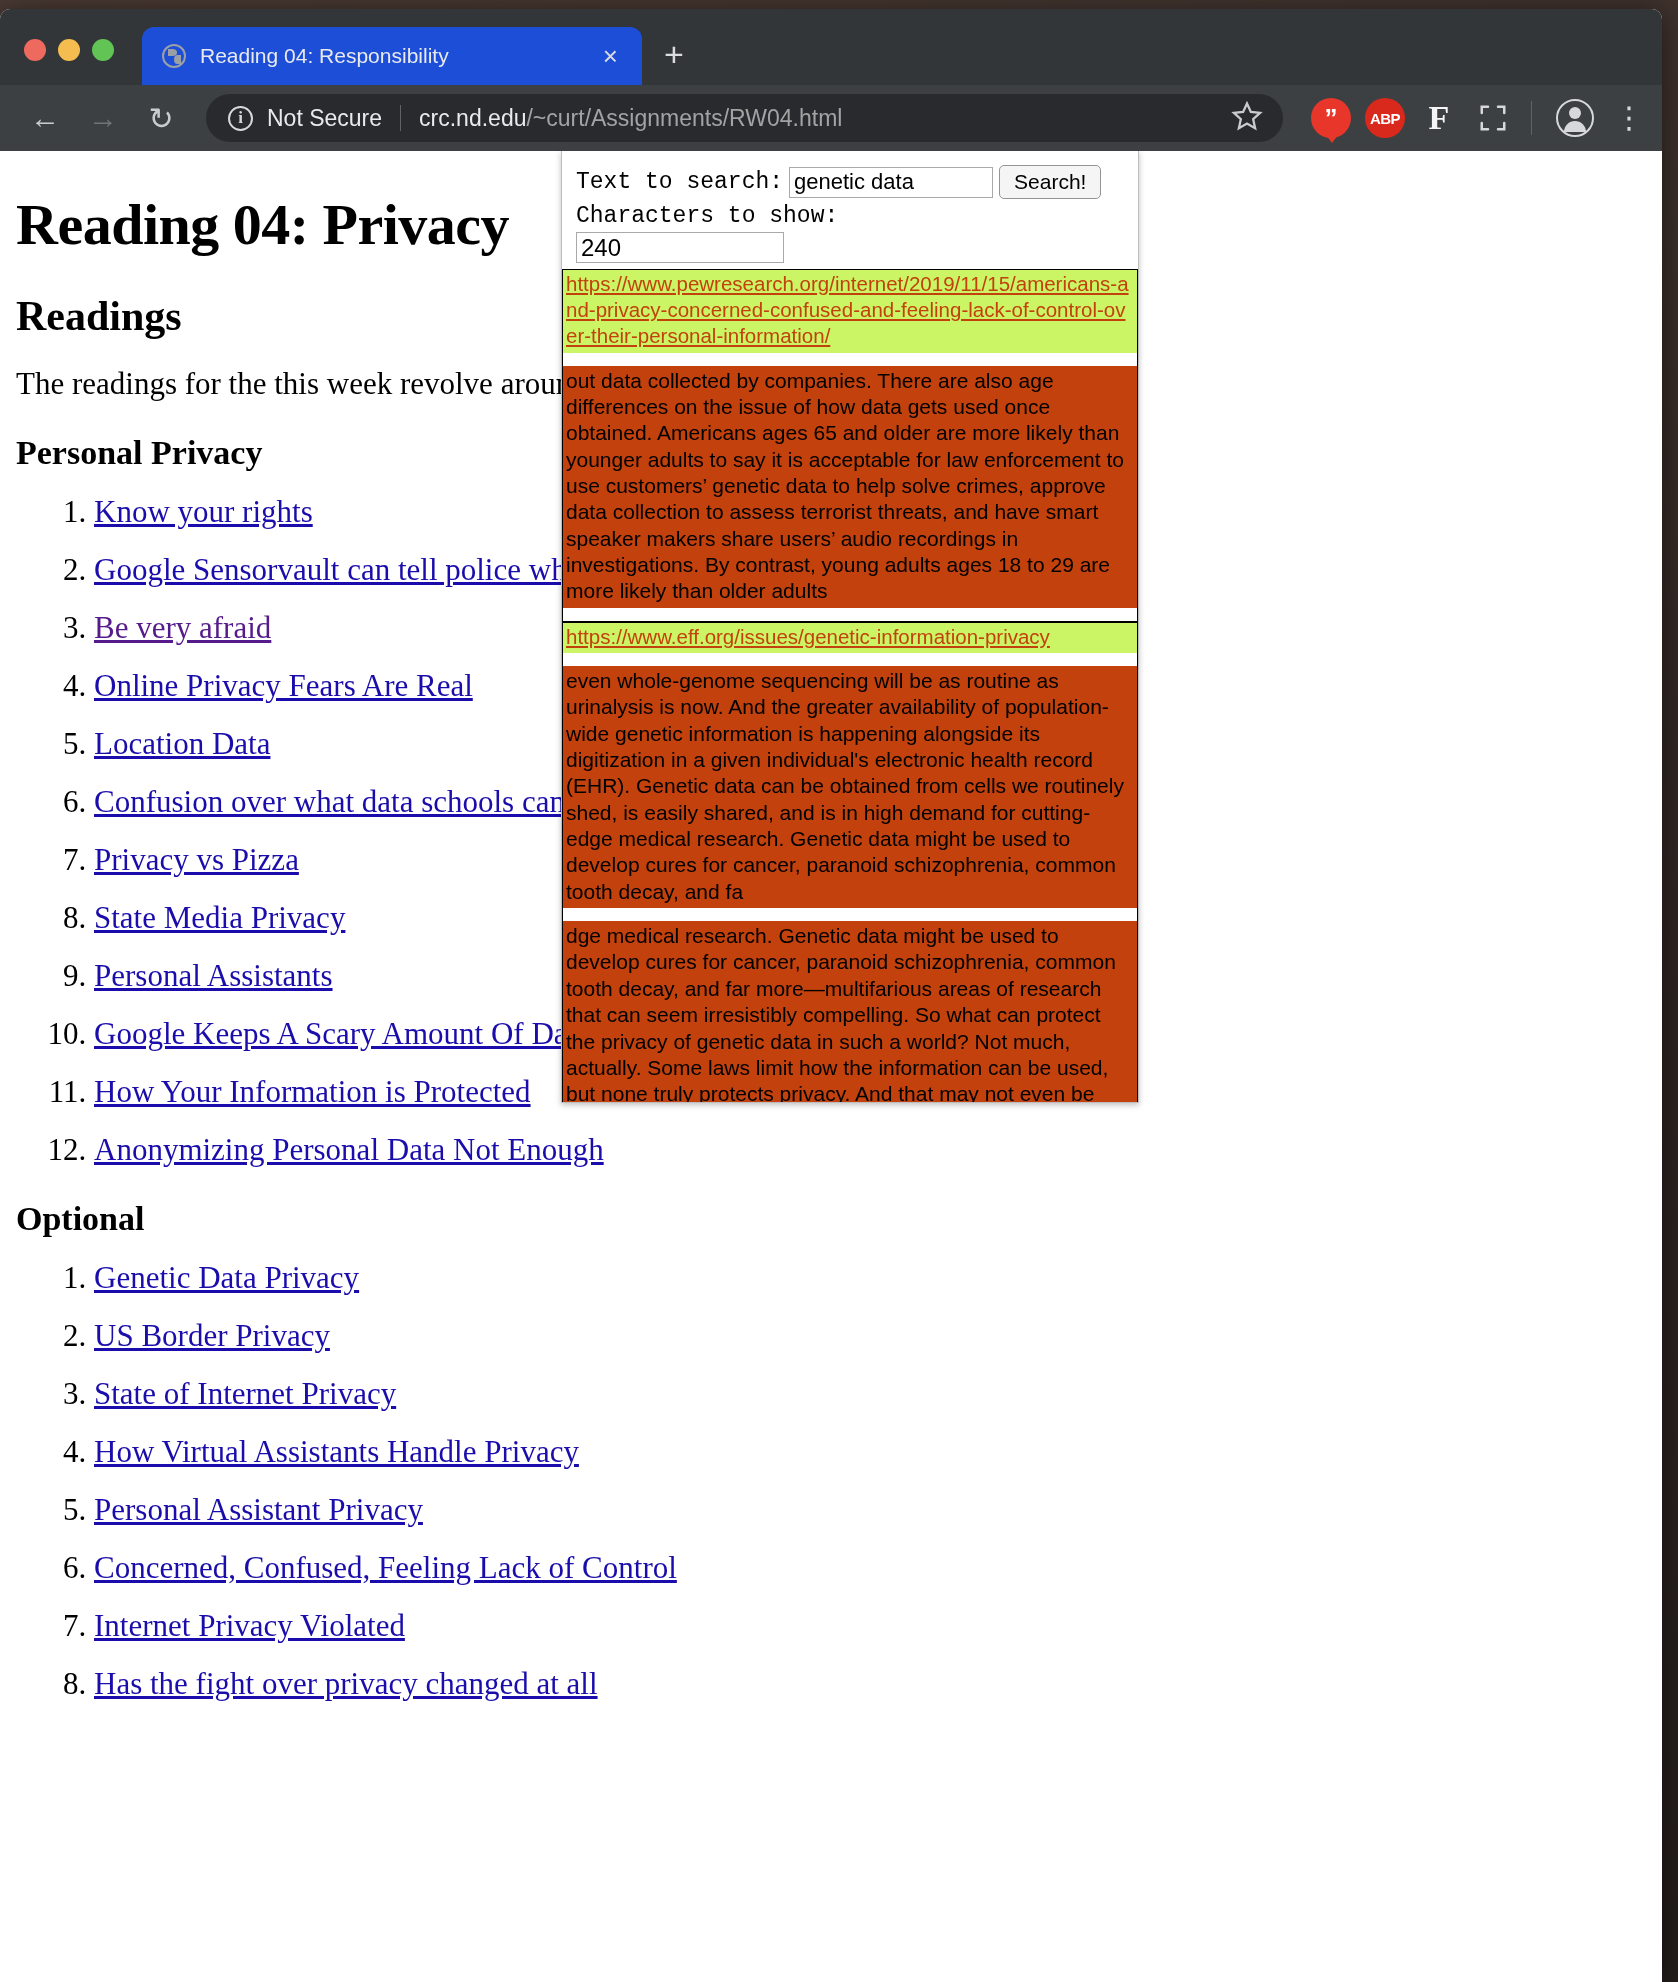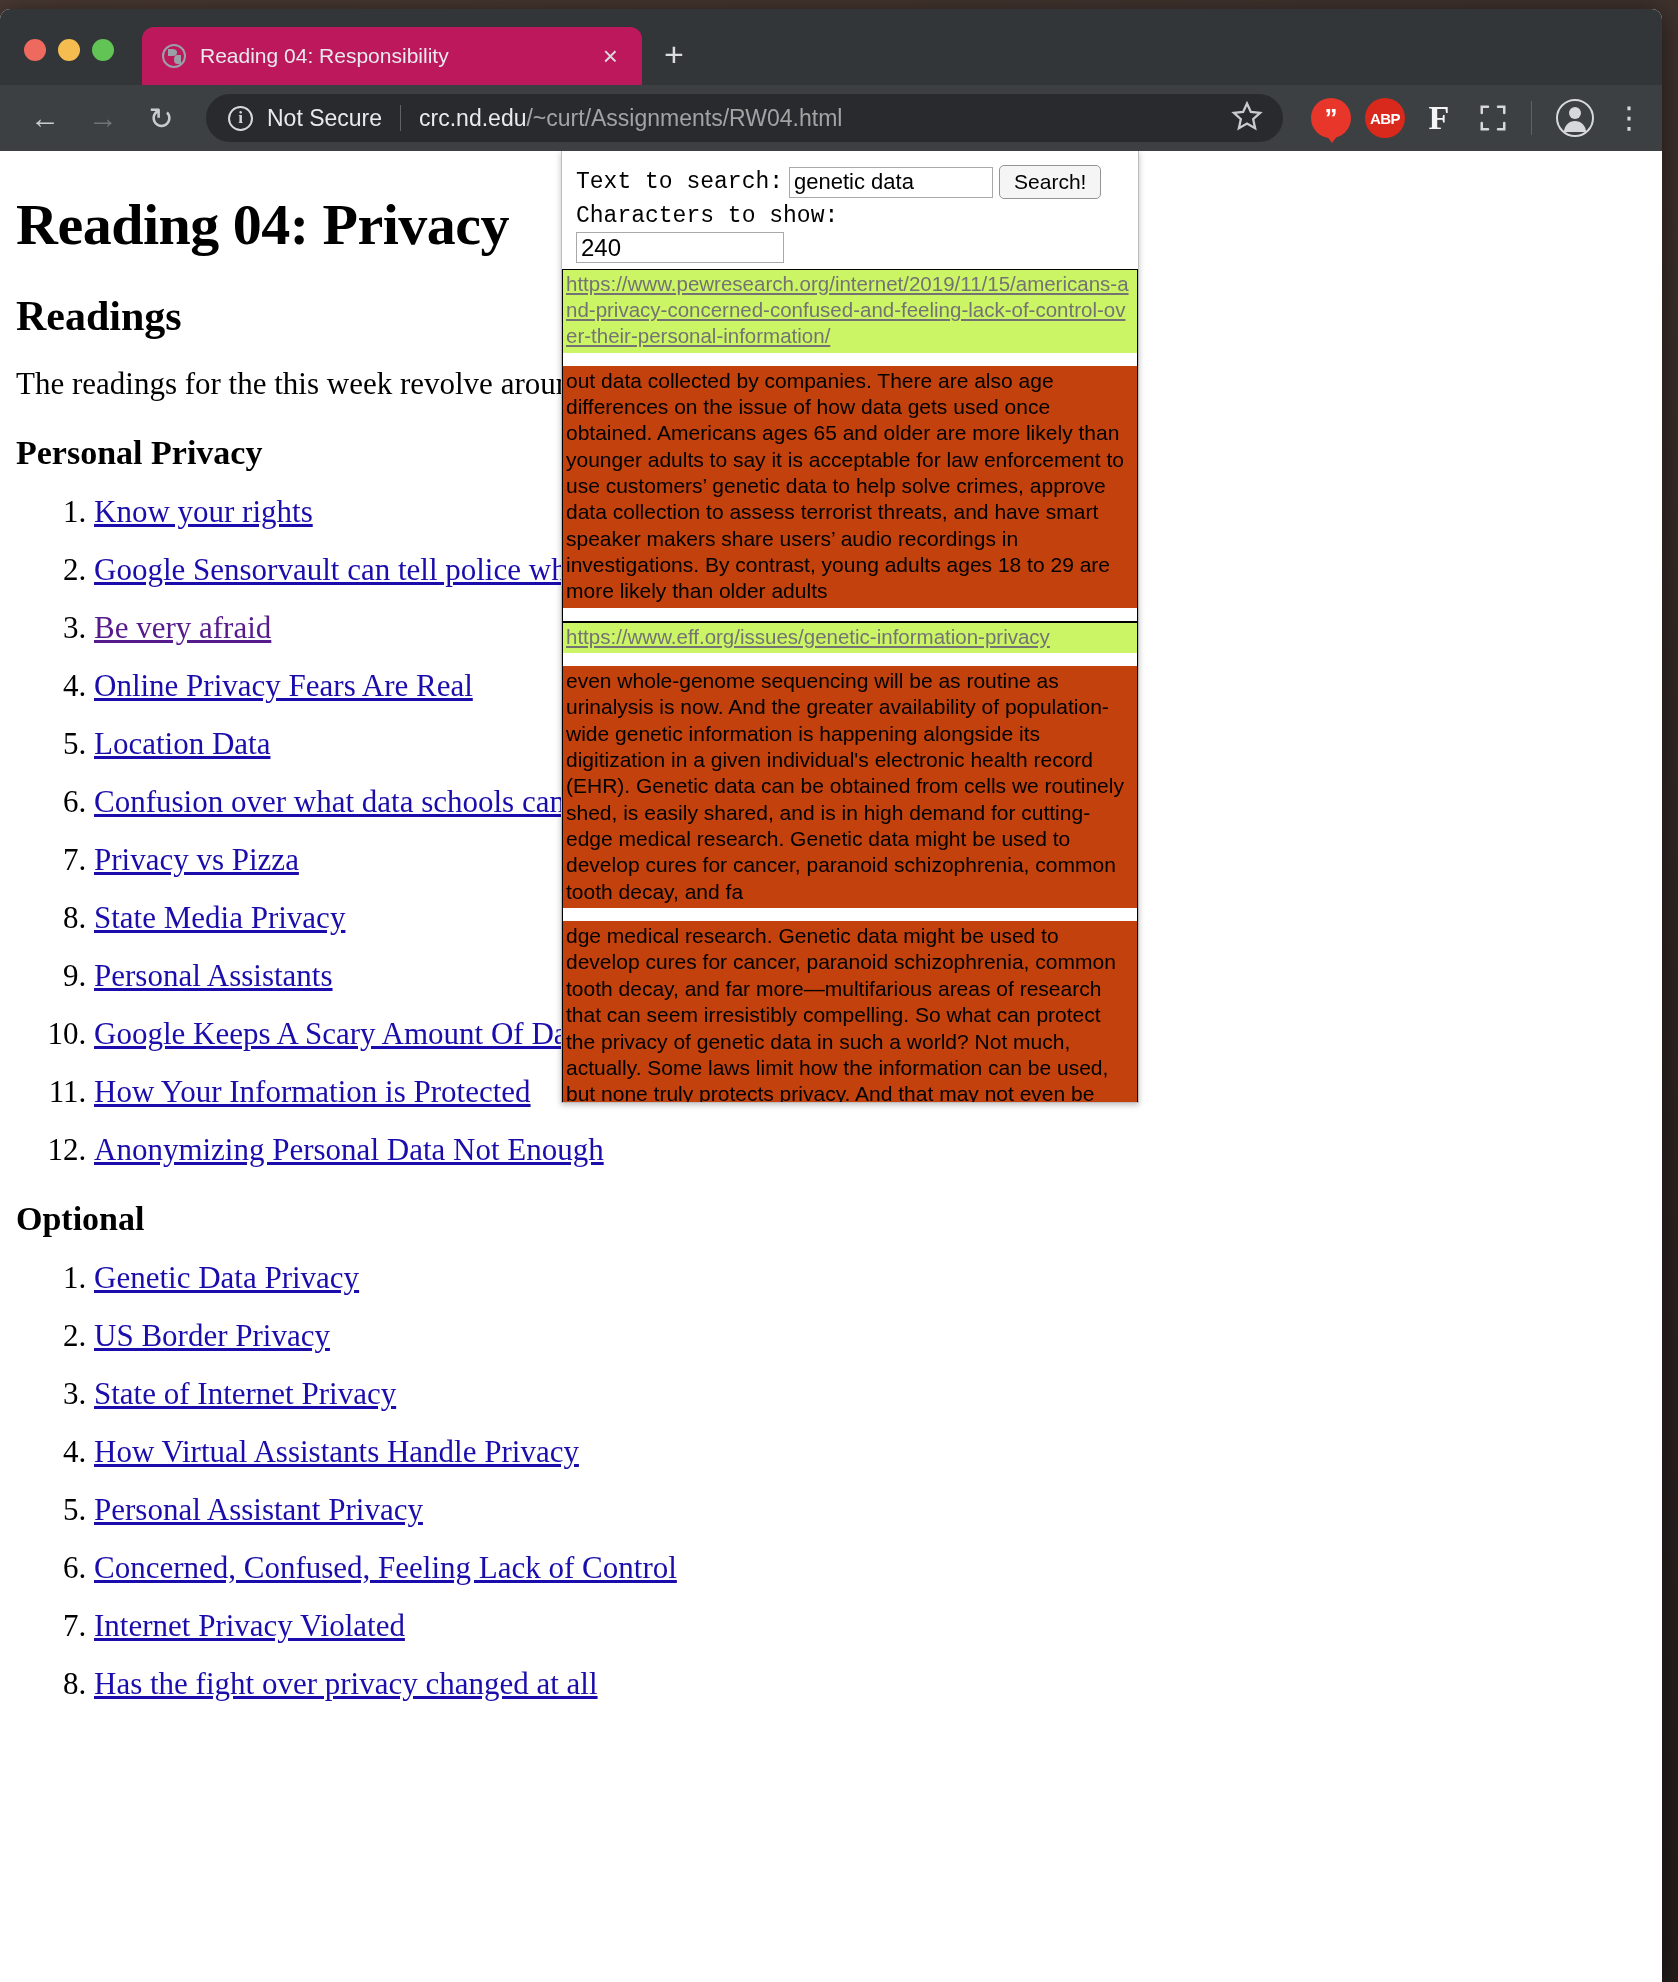--- a/index.html
+++ b/index.html
@@ -43,21 +43,21 @@
   }
   .light { width: 22px; height: 22px; border-radius: 50%; }
   .light.red    { background: #ee6a5f; }
   .light.yellow { background: #f5bd4f; }
   .light.green  { background: #61c454; }
 
   #tab {
     margin-left: 28px;
     height: 58px;
     width: 500px;
-    background: #be185d;
+    background: #1d4ed8;
     border-radius: 12px 12px 0 0;
     display: flex; align-items: center;
     padding: 0 16px 0 20px;
     position: relative;
   }
   #tab-favicon {
     width: 24px; height: 24px; border-radius: 50%;
     border: 2px solid #9aa0a6;
     position: relative; flex: none;
     margin-right: 14px;
@@ -207,21 +207,21 @@
   }
 
   #results { margin-top: 6px; }
   .result-url {
     background: #ccf566;
     border: 1px solid #000;
     border-bottom: none;
     padding: 1px 3px 3px 3px;
     font-size: 20.5px;
     line-height: 1.28;
-    color: #737373;
+    color: #c2410c;
     text-decoration: underline;
     word-break: break-all;
     cursor: pointer;
   }
   .result-gap { height: 13px; background:#fff; border-left:1px solid #000; border-right:1px solid #000;}
   .result-snippet {
     background: #c2410c;
     border-left: 1px solid #000;
     border-right: 1px solid #000;
     padding: 2px 3px 3px 3px;

